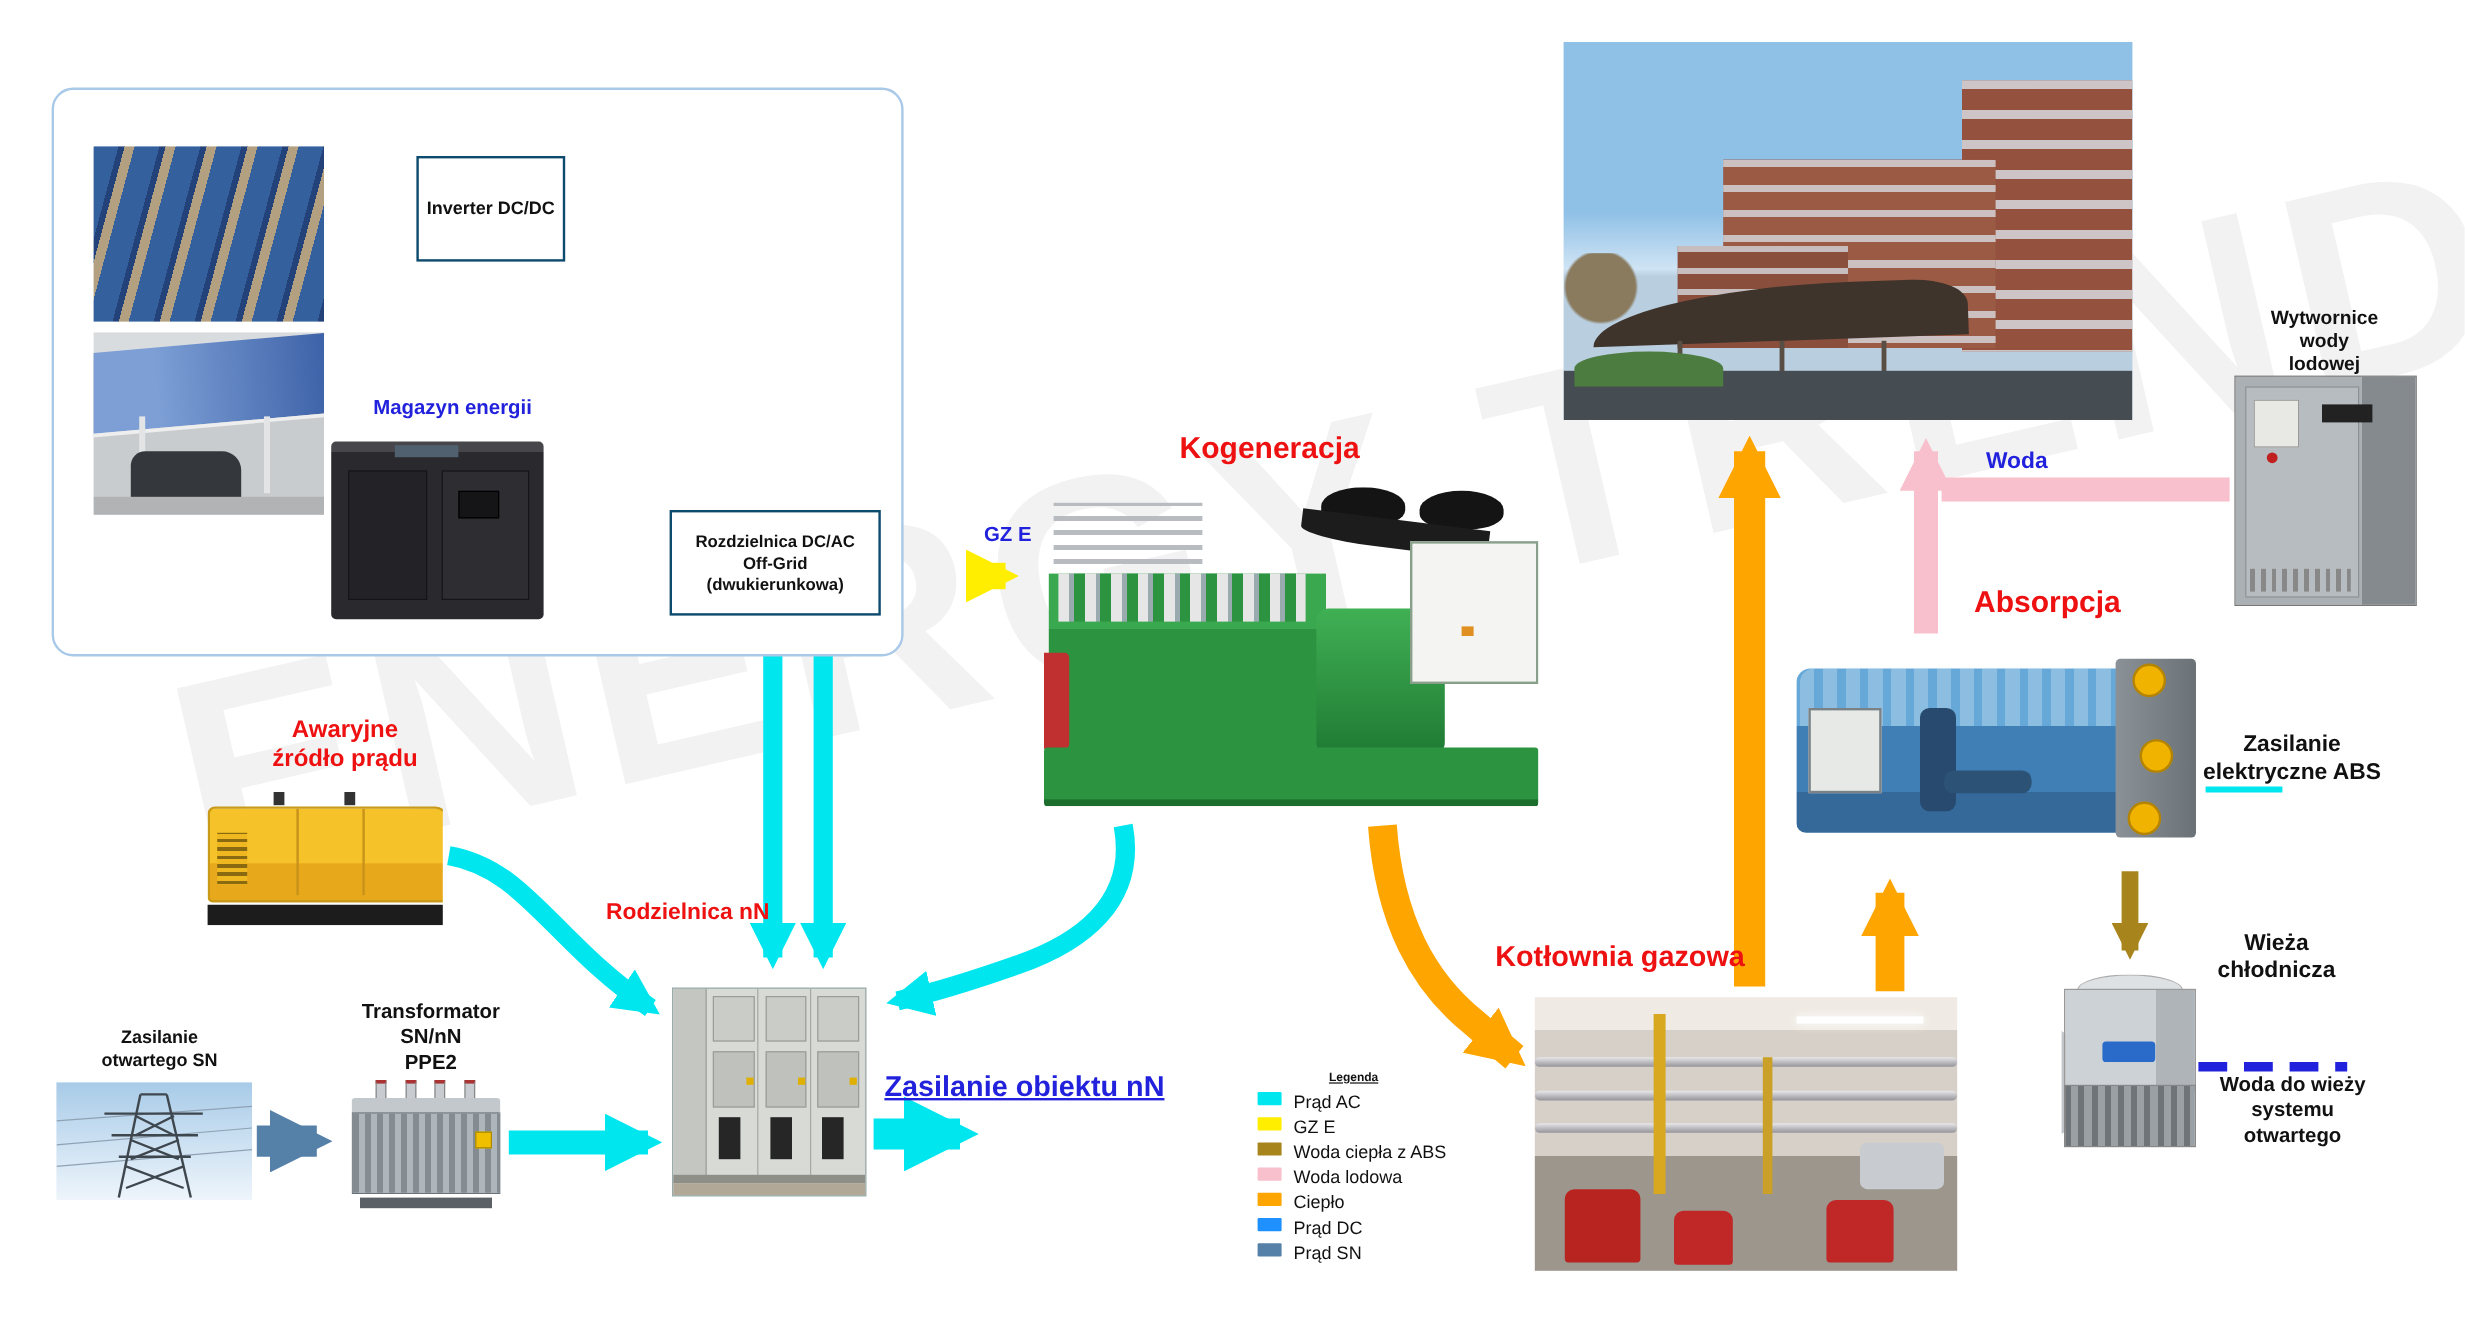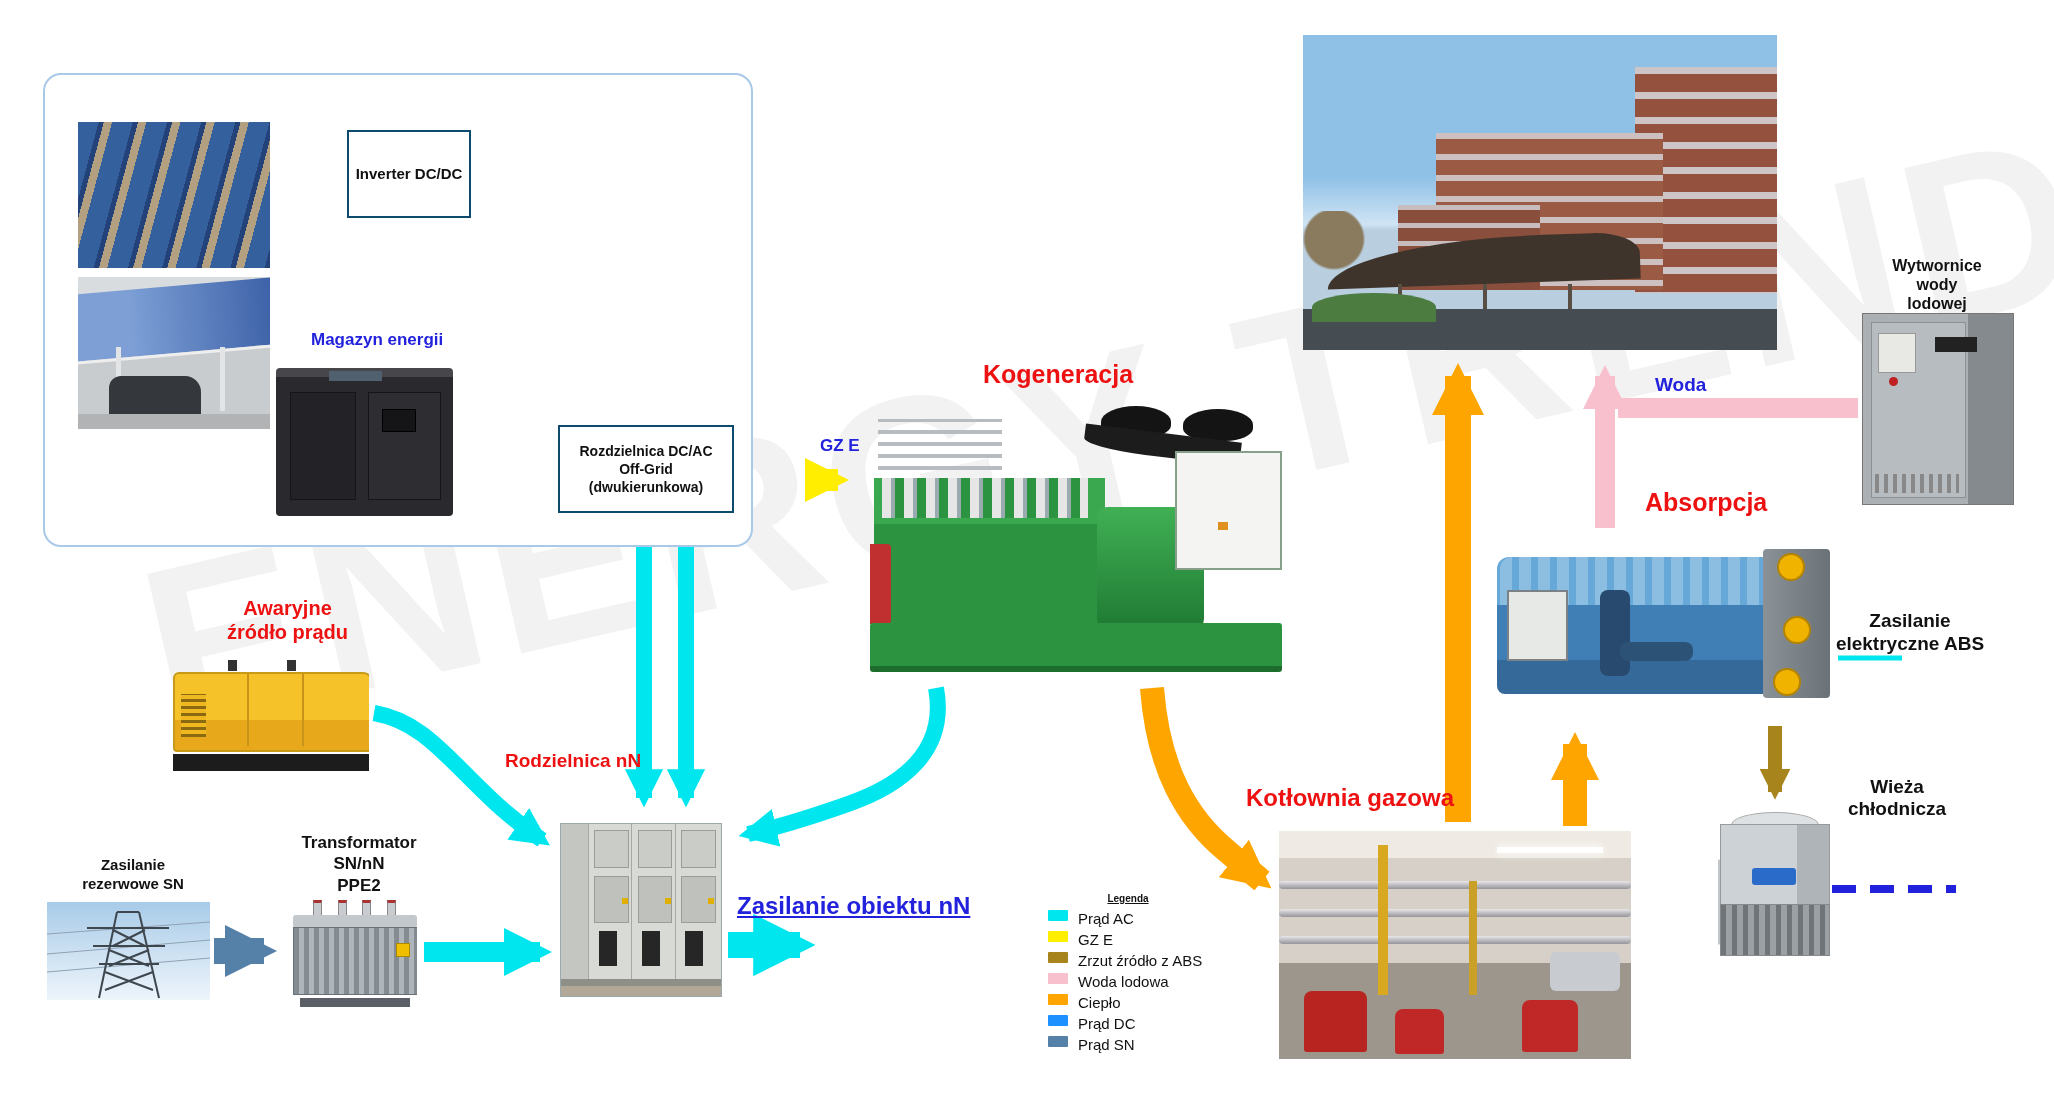--- a/index.html
+++ b/index.html
@@ -296,20 +296,25 @@
     <div>Wieża</div>
     <div>chłodnicza</div>
   </div>
   <div class="ph tower" style="left:1718px;top:812px;width:112px;height:148px;">
     <div class="pipe"></div>
     <div class="shroud"></div>
     <div class="body"></div>
     <div class="logo"></div>
     <div class="louv"></div>
   </div>
+  <div class="txt blk ctr" style="left:1838px;top:893px;width:145px;font-size:17px;line-height:1.25;">
+    <div>Woda do wieży</div>
+    <div>systemu</div>
+    <div>otwartego</div>
+  </div>
 
   <div class="txt red" style="left:1246px;top:784px;font-size:24px;">Kotłownia gazowa</div>
   <div class="ph boiler" style="left:1279px;top:831px;width:352px;height:228px;">
     <div class="light"></div>
     <div class="pipe" style="top:22%;"></div>
     <div class="pipe" style="top:34%;"></div>
     <div class="pipe" style="top:46%;"></div>
     <div class="ycol1"></div>
     <div class="ycol2"></div>
     <div class="tank"></div>
@@ -354,21 +359,21 @@
     <div class="h2"></div>
     <div class="body"></div>
     <div class="louv"></div>
     <div class="l1"></div>
     <div class="l2"></div>
     <div class="base"></div>
   </div>
 
   <div class="txt blk ctr" style="left:58px;top:856px;width:150px;font-size:15px;line-height:1.25;">
     <div>Zasilanie</div>
-    <div>rezerwowe SN</div>
+    <div>otwartego SN</div>
   </div>
   <div class="ph pylon" style="left:47px;top:902px;width:163px;height:98px;">
     <svg width="163" height="98" viewBox="0 0 163 98">
       <g stroke="#8fa2b4" stroke-width="1">
           <path d="M0,32 L163,20" fill="none"></path>
           <path d="M0,52 L163,38" fill="none"></path>
           <path d="M0,70 L163,56" fill="none"></path>
         </g>
       <g stroke="#3e464e" stroke-width="2" fill="none">
         <path d="M70,10 L52,96"></path>
@@ -403,21 +408,21 @@
     <div class="lrow">
       <div class="lswatch" style="background-color: rgb(0, 230, 239);"></div>
       <div class="llabel">Prąd AC</div>
     </div>
     <div class="lrow">
       <div class="lswatch" style="background-color: rgb(255, 238, 0);"></div>
       <div class="llabel">GZ E</div>
     </div>
     <div class="lrow">
       <div class="lswatch" style="background-color: rgb(168, 132, 28);"></div>
-      <div class="llabel">Zrzut źródło z ABS</div>
+      <div class="llabel">Woda ciepła z ABS</div>
     </div>
     <div class="lrow">
       <div class="lswatch" style="background-color: rgb(248, 192, 204);"></div>
       <div class="llabel">Woda lodowa</div>
     </div>
     <div class="lrow">
       <div class="lswatch" style="background-color: rgb(255, 165, 0);"></div>
       <div class="llabel">Ciepło</div>
     </div>
     <div class="lrow">

